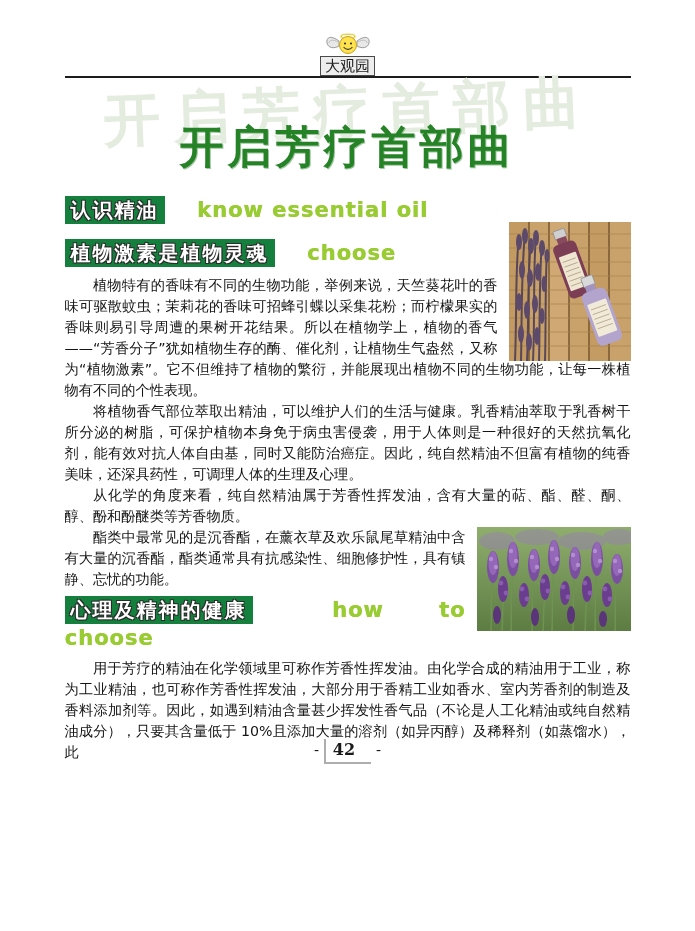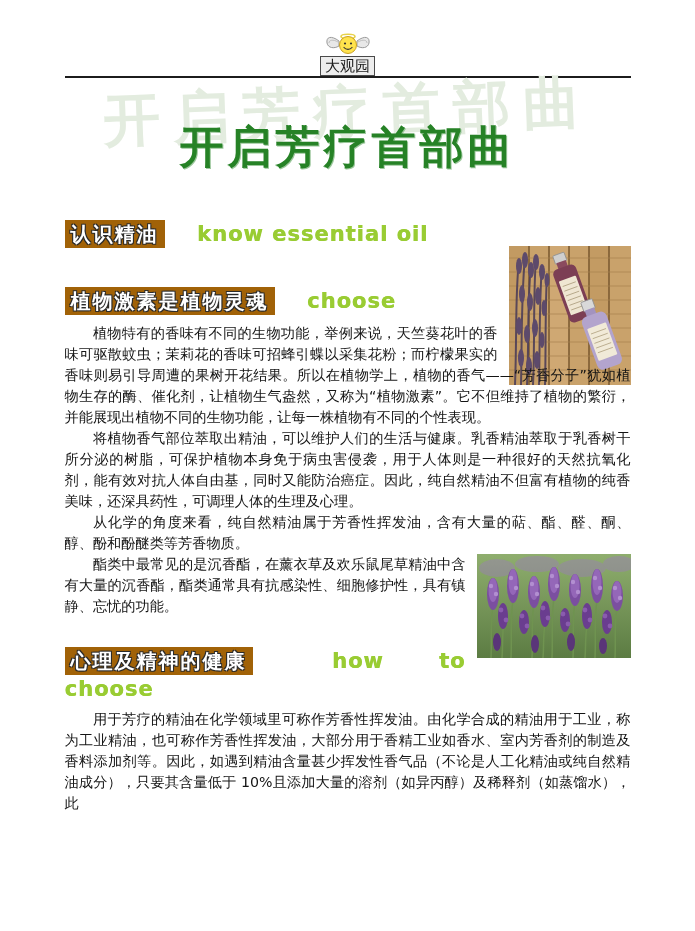--- a/index.html
+++ b/index.html
@@ -34,24 +34,23 @@
   
   .content {
     width:566px; margin:0 auto; font-size:14.2px; line-height:21px;
     text-align:justify;
   }
   .sec-head { line-height:26px; }
   .sec-head.first { margin:10px 0 7px; }
   .sec-head.second { margin:14px 0 7px; }
   .sec-head.third { margin:6px 0 5px; }
   .sec-zh {
-    display:inline-block; background:#a16207; color:#ffffff;
+    display:inline-block; background:#15803d; color:#ffffff;
     font-weight:bold; font-size:20px; letter-spacing:2px; padding:1px 6px;
     text-shadow:-1px -1px 0 #2b2b2b, 1px -1px 0 #2b2b2b, -1px 1px 0 #2b2b2b, 1px 1px 0 #2b2b2b;
-    margin-top:24px;
   }
   .sec-en {
     color:#99cc33; font-weight:bold; font-size:21px; letter-spacing:1px;
     margin-left:28px; text-shadow:0.5px 0 0 #99cc33;
   }
   p.body { margin:0; text-indent:2em; }
   
   .photo1 {
     float:right; width:122px; height:139px;
     margin:-10px 0 -22px 11px; overflow:hidden;
@@ -293,15 +292,16 @@
     </div>
 
     <p class="body">酯类中最常见的是沉香酯，在薰衣草及欢乐鼠尾草精油中含有大量的沉香酯，酯类通常具有抗感染性、细胞修护性，具有镇静、忘忧的功能。</p>
 
     <div class="sec-head third">
       <span class="sec-zh">心理及精神的健康</span>
       <span class="sec-en">how to choose</span>
     </div>
     <p class="body">用于芳疗的精油在化学领域里可称作芳香性挥发油。由化学合成的精油用于工业，称为工业精油，也可称作芳香性挥发油，大部分用于香精工业如香水、室内芳香剂的制造及香料添加剂等。因此，如遇到精油含量甚少挥发性香气品（不论是人工化精油或纯自然精油成分），只要其含量低于 10%且添加大量的溶剂（如异丙醇）及稀释剂（如蒸馏水），此</p>
 
+    <div class="footer"><span>-</span> <span class="pgnum">42</span> <span>-</span></div>
 
   </div>
 </div>
 
 </body></html>

